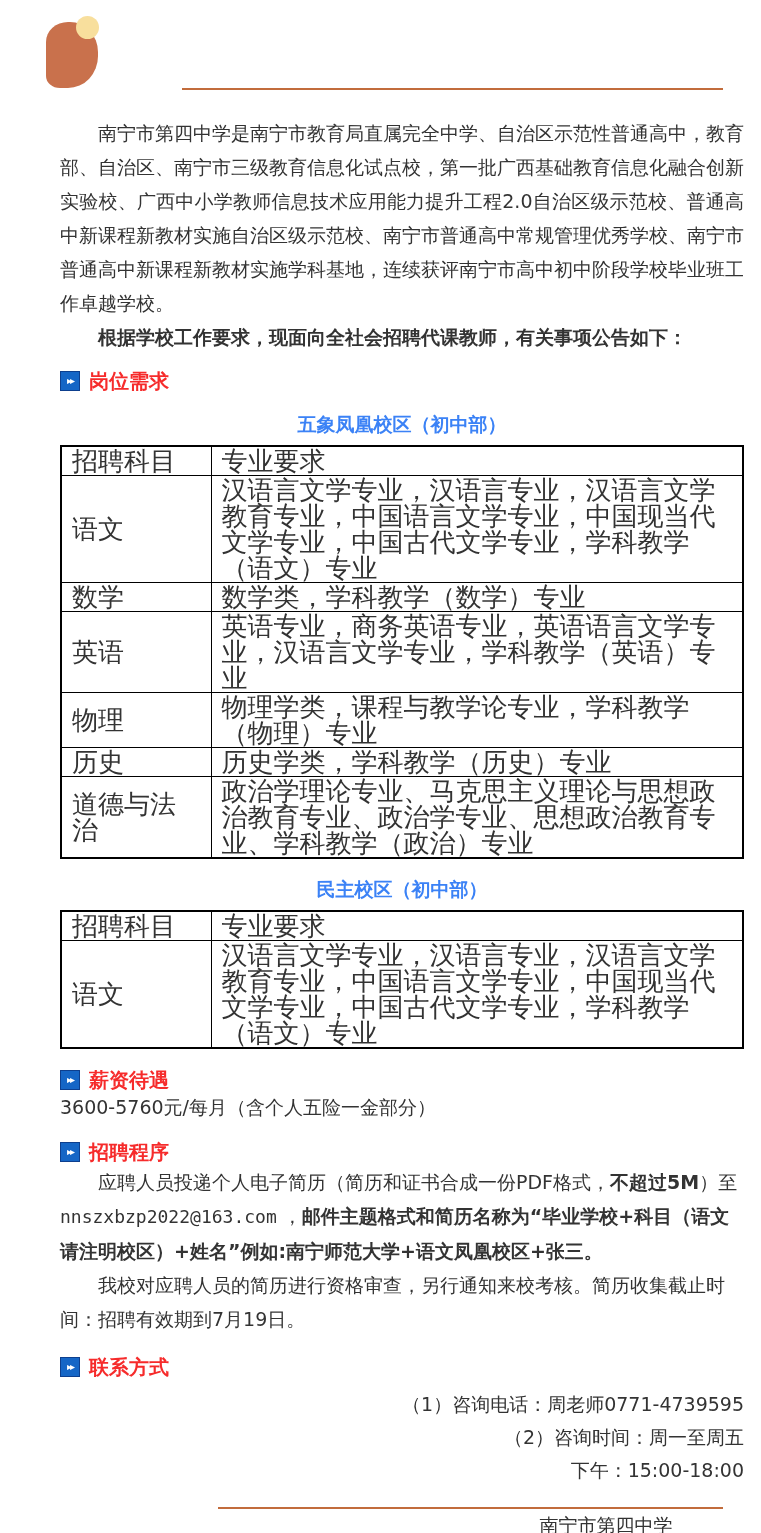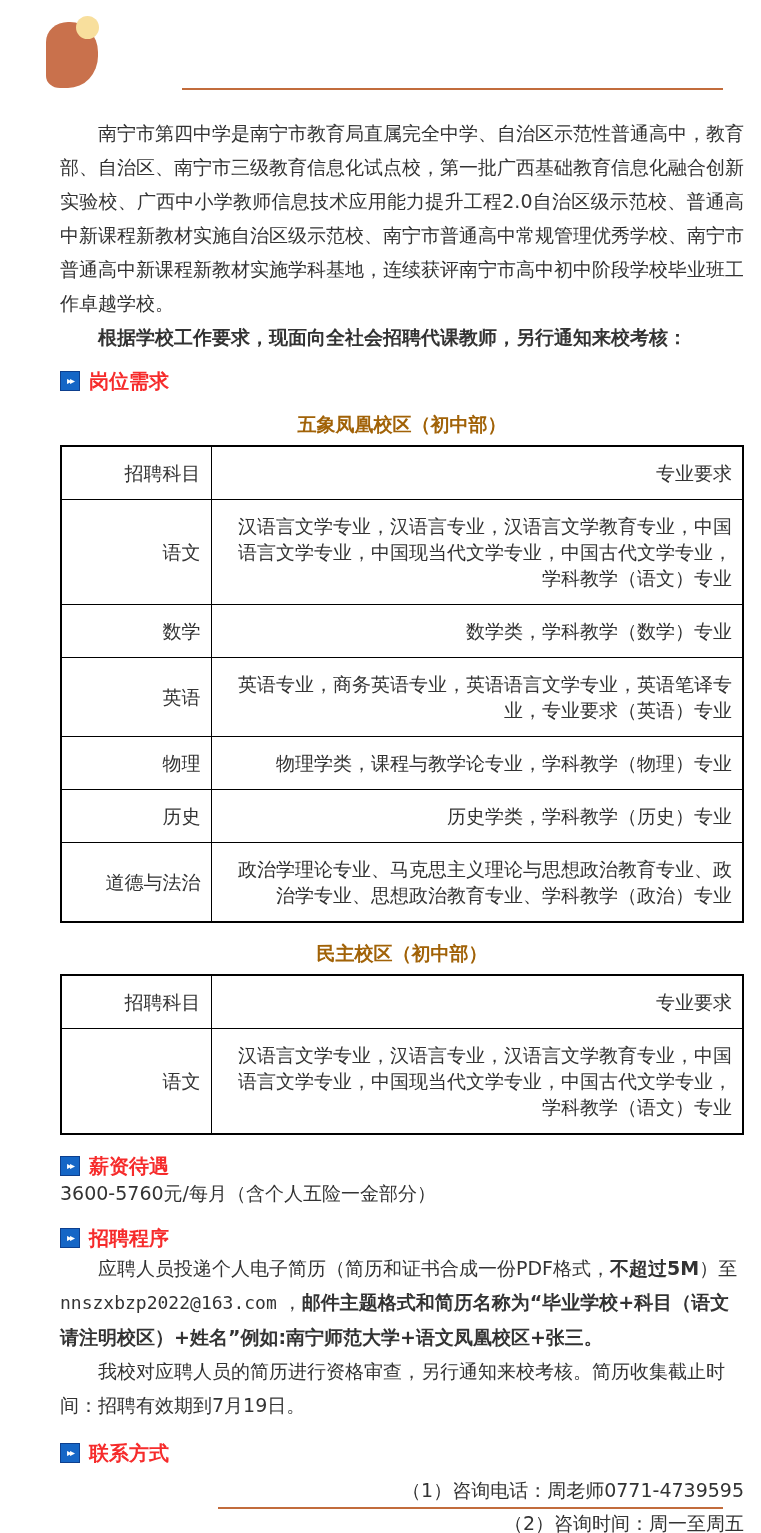--- a/index.html
+++ b/index.html
@@ -25,25 +25,25 @@
   
   .sec-head { margin-top:14px; display:flex; align-items:center;
     color:#f62b2b; font-weight:bold; font-size:20px; line-height:26px; }
   .sec-head.gap { margin-top:18px; }
   .sec-icon { flex:0 0 auto; width:20px; height:20px; margin-right:9px;
     background:#1566c6; border:1px solid #0d3f8e; box-sizing:border-box;
     color:#ffffff; font-size:10px; line-height:17px; text-align:center;
     letter-spacing:-2px; font-weight:bold; }
   
   .tbl-title { margin-top:16px; text-align:center; font-weight:bold;
-    font-size:19px; line-height:28px; color:#a16207; }
+    font-size:19px; line-height:28px; color:#3b82f6; }
   table.rec { width:100%; border-collapse:collapse; margin-top:7px;
     border:2px solid #000000; }
-  table.rec td { border:1px solid #000000; text-align:right; font-size:19px;
-    line-height:26px; padding:13px 10px; color:#333333; }
+  table.rec td { border:1px solid #000000; text-align:left; font-size:26px;
+    line-height:26px; padding:1px 10px; color:#333333; }
   col.c1 { width:150px; }
   
   .salary-text { margin-top:8px; line-height:28px; }
   
   .proc { margin-top:8px; line-height:34px; }
   .proc2 { line-height:34px; }
   .email { font-family:"DejaVu Sans Mono", monospace; font-size:18px; }
   
   .contact { margin-top:8px;text-align:right; }
   .contact-line { line-height:33px; }
@@ -56,21 +56,21 @@
 
 <div class="page">
 
   <div class="logo-blob"></div>
   <div class="logo-dot"></div>
   <div class="divider top"></div>
 
   <div class="main">
 
     <p class="para indent">南宁市第四中学是南宁市教育局直属完全中学、自治区示范性普通高中，教育部、自治区、南宁市三级教育信息化试点校，第一批广西基础教育信息化融合创新实验校、广西中小学教师信息技术应用能力提升工程2.0自治区级示范校、普通高中新课程新教材实施自治区级示范校、南宁市普通高中常规管理优秀学校、南宁市普通高中新课程新教材实施学科基地，连续获评南宁市高中初中阶段学校毕业班工作卓越学校。</p>
-    <p class="para indent bold">根据学校工作要求，现面向全社会招聘代课教师，另行通知来校考核：</p>
+    <p class="para indent bold">根据学校工作要求，现面向全社会招聘代课教师，有关事项公告如下：</p>
 
     <div class="sec-head">
       <span class="sec-icon">▸▸</span>
       <span>岗位需求</span>
     </div>
 
     <div class="tbl-title">五象凤凰校区（初中部）</div>
 
     <table class="rec">
       <colgroup>
@@ -85,21 +85,21 @@
         <tr>
           <td>语文</td>
           <td>汉语言文学专业，汉语言专业，汉语言文学教育专业，中国语言文学专业，中国现当代文学专业，中国古代文学专业，学科教学（语文）专业</td>
         </tr>
         <tr>
           <td>数学</td>
           <td>数学类，学科教学（数学）专业</td>
         </tr>
         <tr>
           <td>英语</td>
-          <td>英语专业，商务英语专业，英语语言文学专业，英语笔译专业，专业要求（英语）专业</td>
+          <td>英语专业，商务英语专业，英语语言文学专业，汉语言文学专业，学科教学（英语）专业</td>
         </tr>
         <tr>
           <td>物理</td>
           <td>物理学类，课程与教学论专业，学科教学（物理）专业</td>
         </tr>
         <tr>
           <td>历史</td>
           <td>历史学类，学科教学（历史）专业</td>
         </tr>
         <tr>

